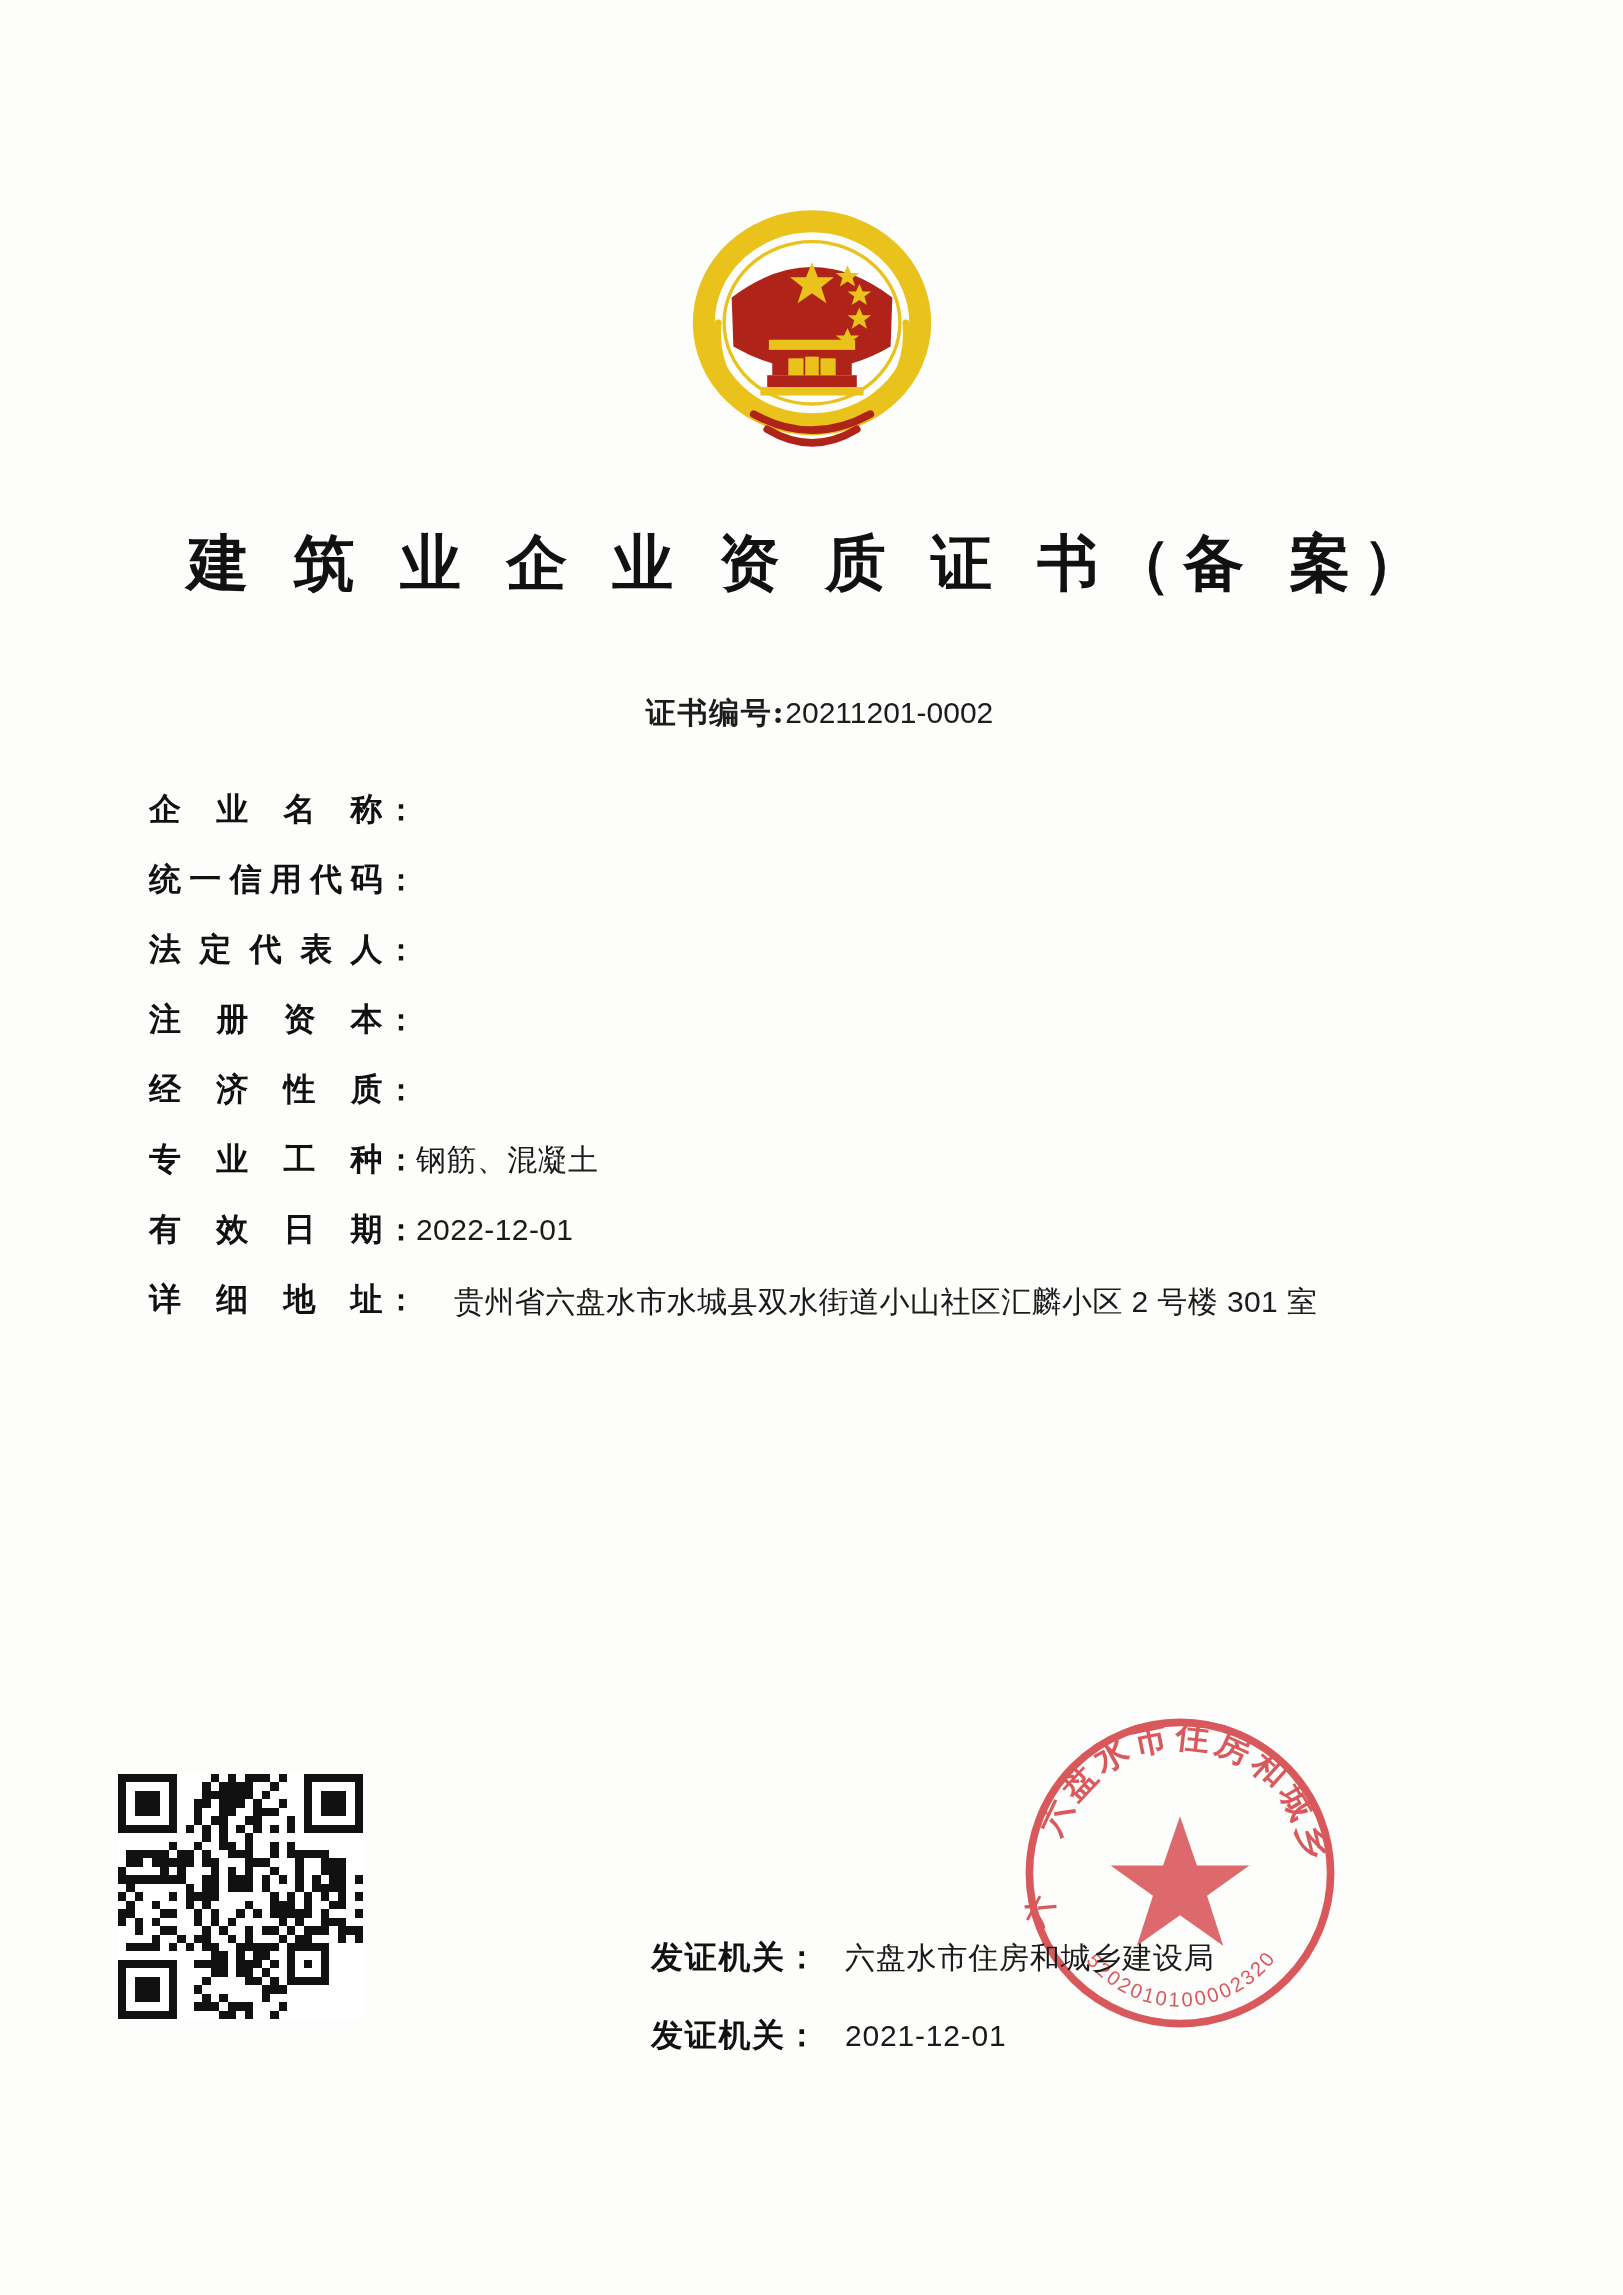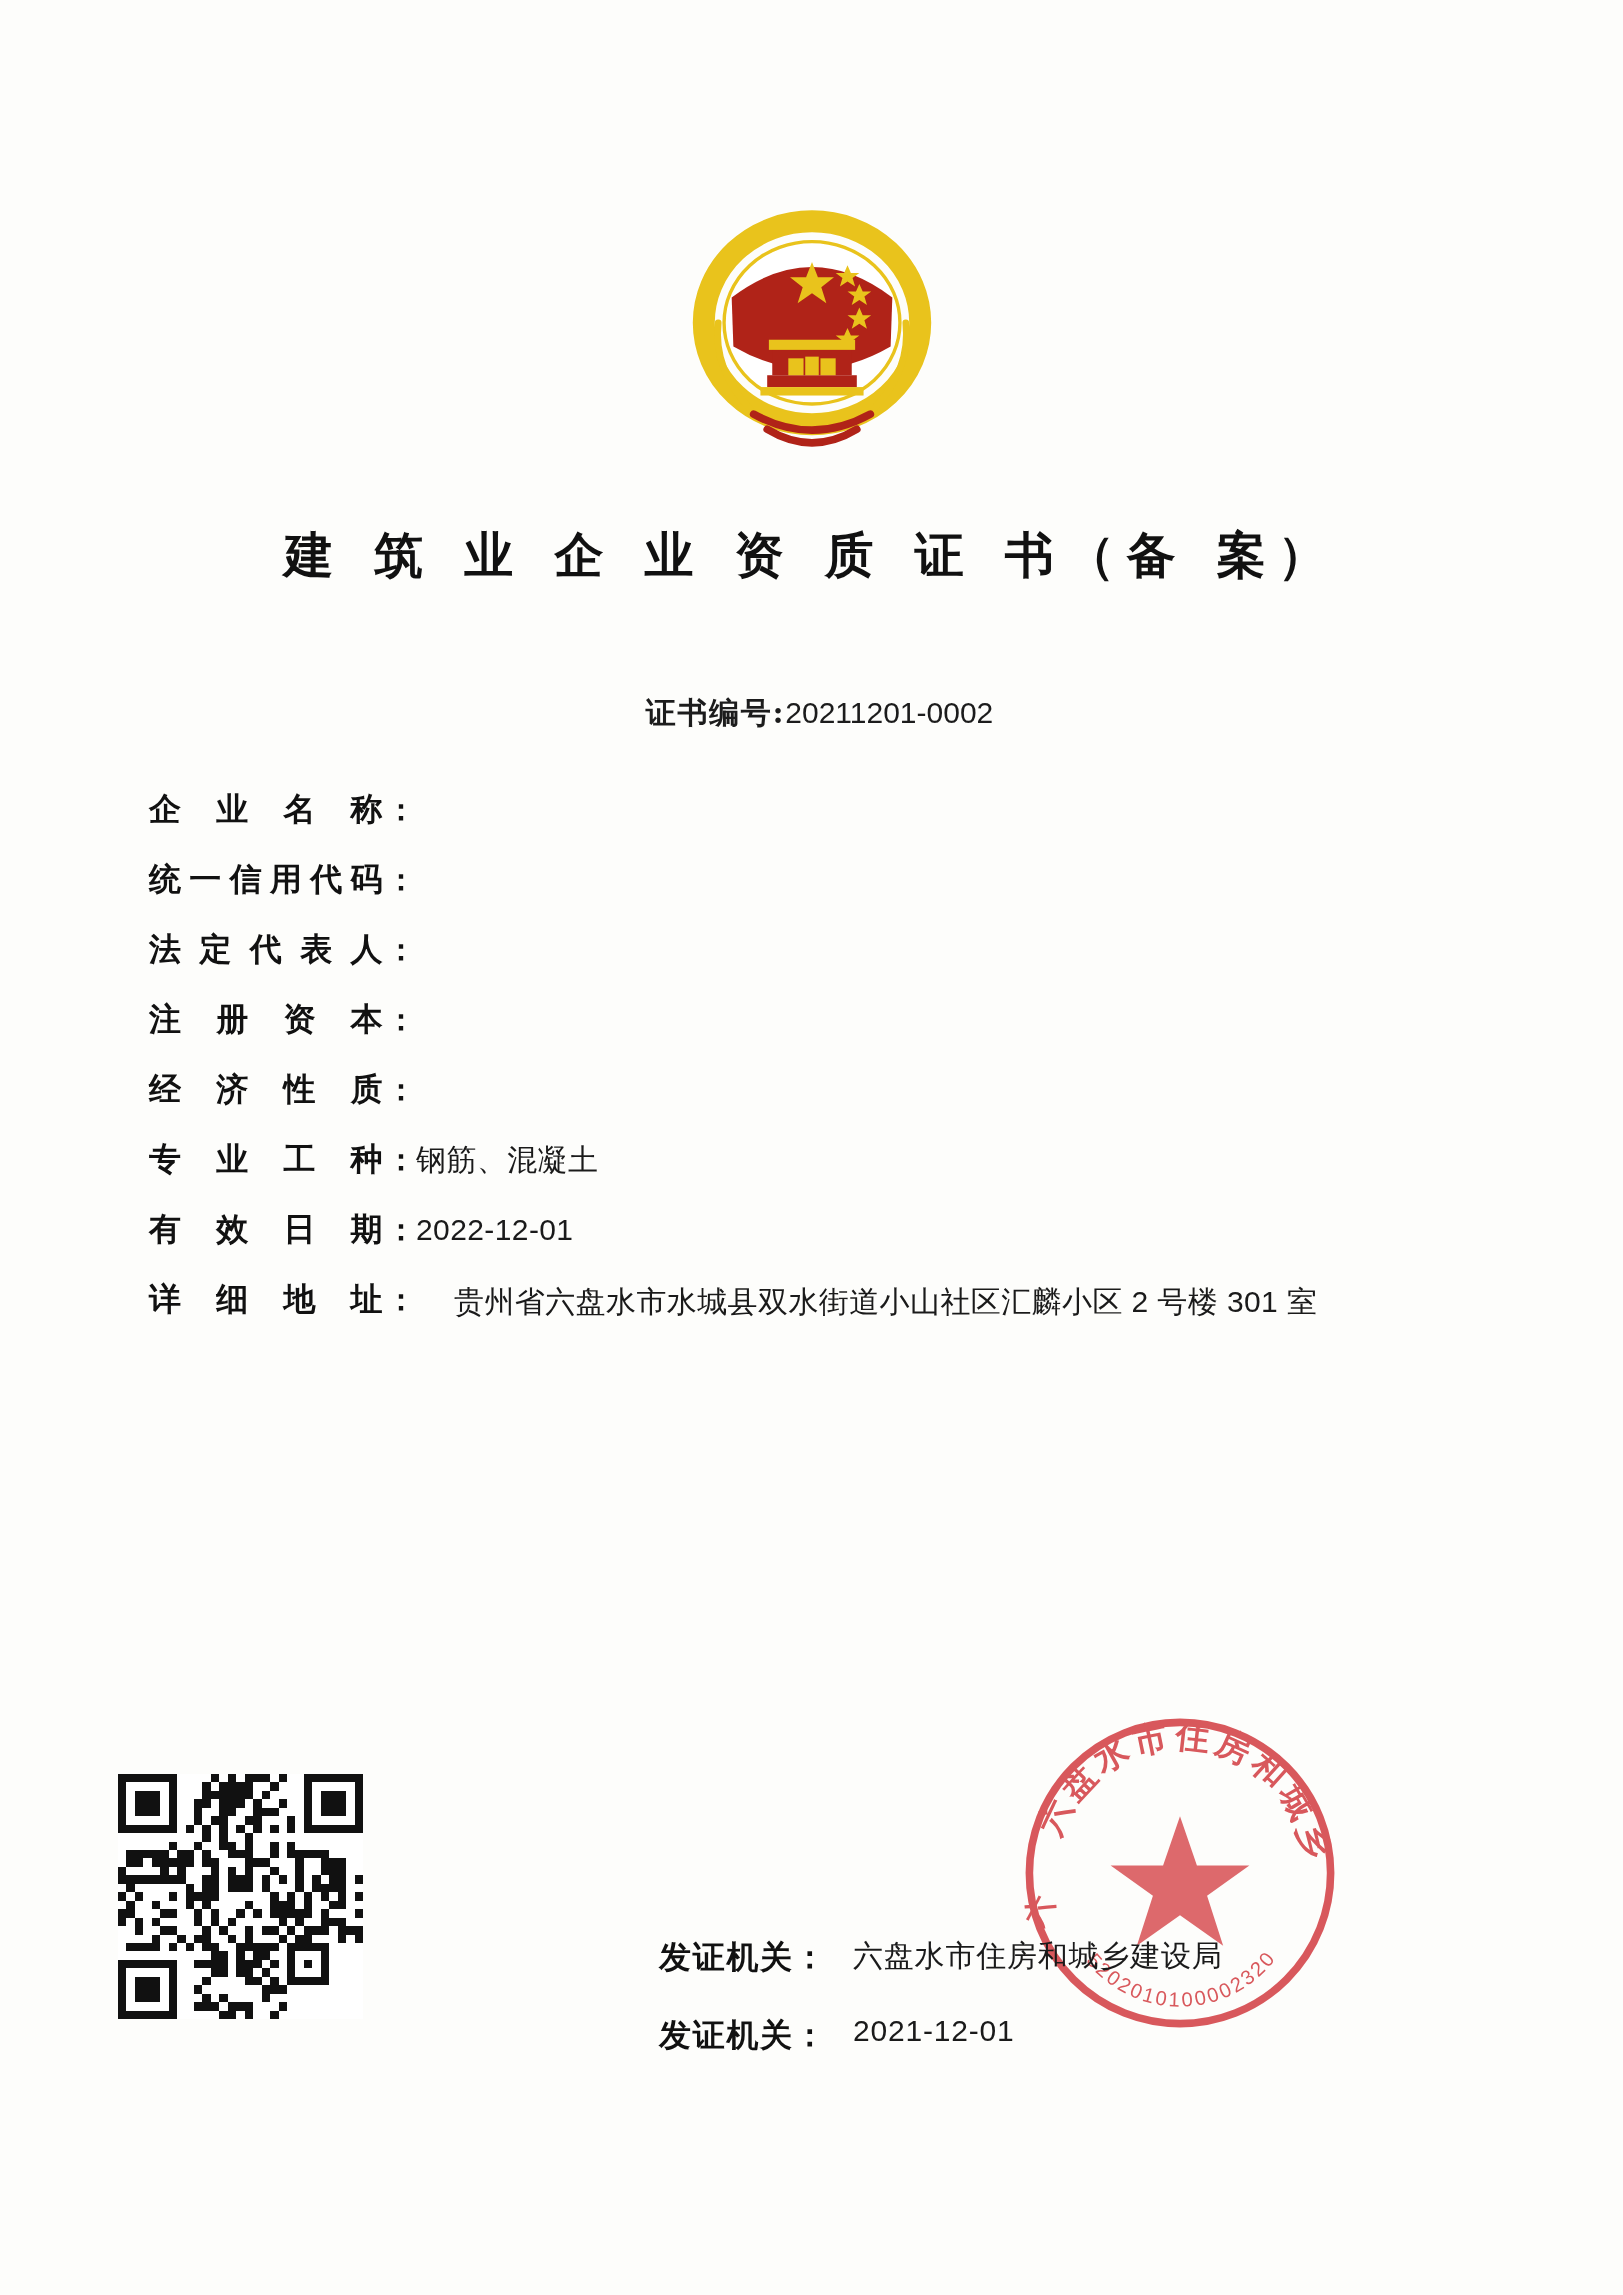--- a/index.html
+++ b/index.html
@@ -36,21 +36,21 @@
 
   
   .cert-title {
     position: absolute;
     top: 523px;
     left: 0;
     width: 100%;
     text-align: center;
     font-family: "DejaVu Serif", "Liberation Serif", serif;
     font-weight: bold;
-    font-size: 49px;
+    font-size: 61px;
     letter-spacing: 12px;
     color: #111;
     white-space: nowrap;
   }
 
   .cert-number {
     position: absolute;
     top: 693px;
     left: 8px;
     width: 100%;
@@ -132,23 +132,22 @@
 
   
   .issuer {
     position: absolute;
     left: 651px;
     top: 1936px;
     width: 761px;
   }
   .issuer-row {
     display: flex;
-    align-items: flex-start;
+    align-items: center;
     margin-bottom: 34px;
-    margin-left: 8px;
   }
   .issuer-label {
     font-family: "DejaVu Serif", "Liberation Serif", serif;
     font-weight: bold;
     font-size: 32px;
     letter-spacing: 1.7px;
     color: #111;
     width: 194px;
     flex: 0 0 194px;
   }

